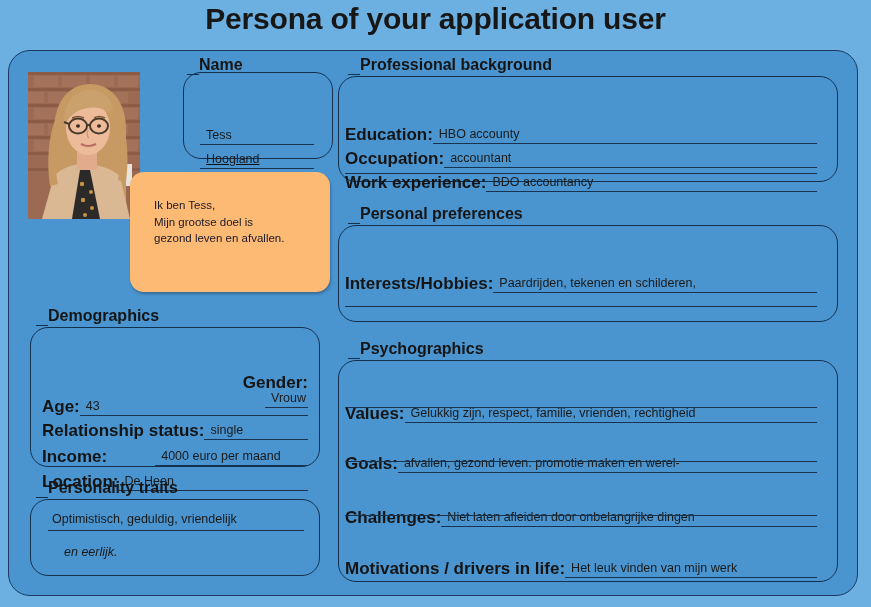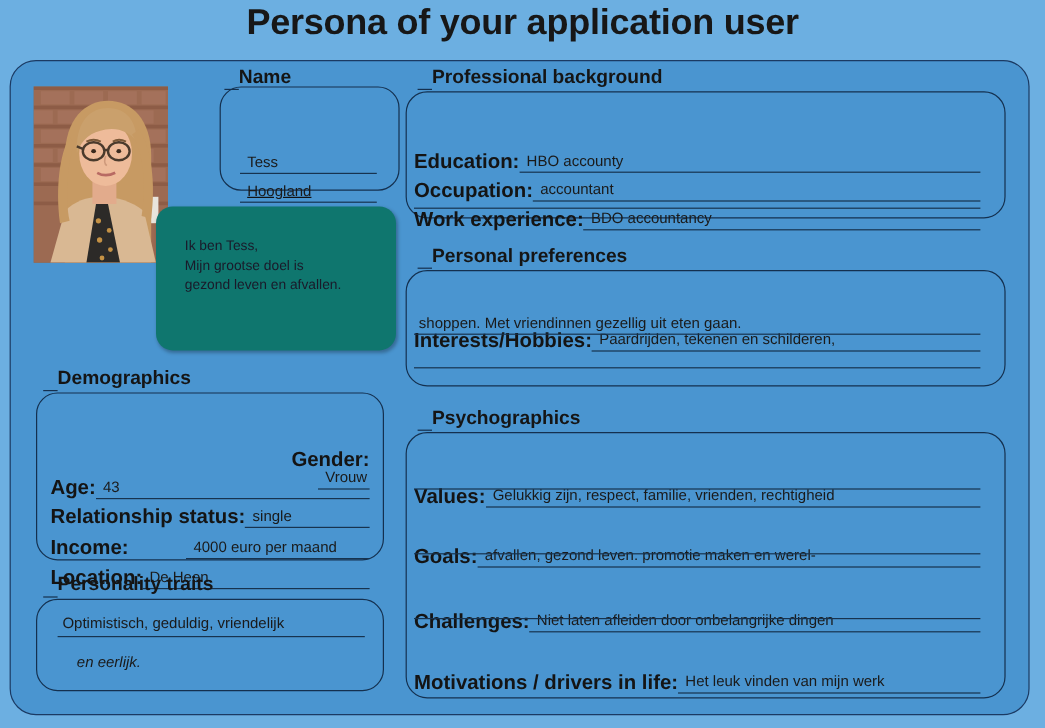--- a/index.html
+++ b/index.html
@@ -76,21 +76,21 @@
   .photo{
     position:absolute;left:28px;top:72px;width:112px;height:147px;
     overflow:hidden;
     background:#8a6a57;
   }
   .photo svg{display:block;}
 
   
   .bubble{
     position:absolute;left:130px;top:172px;width:200px;height:120px;
-    background:#0f766e;
+    background:#fdba74;
     border-radius:14px;
     box-shadow:1px 2px 3px rgba(0,0,0,.28);
   }
   .bubble-text{
     position:absolute;left:24px;top:25px;
     font-size:11.5px;line-height:1.45;color:#1a1a2a;
     white-space:pre-line;
   }
 </style>
 </head>
@@ -218,21 +218,20 @@
   </div>
   <div class="line" style="left:345px;top:160px;width:472px;height:14px;"></div>
 
   <div class="caption" style="left:360px;top:205px;">Personal preferences</div>
   <div class="box" style="left:338px;top:225px;width:500px;height:97px;"></div>
 
   <div class="row" style="left:345px;top:236px;width:472px;">
     <span class="lbl">Interests/Hobbies:</span>
     <span class="val">Paardrijden, tekenen en schilderen,</span>
   </div>
-  <div class="line" style="left:345px;top:263px;width:472px;height:16px;">shoppen. Met vriendinnen gezellig uit eten gaan.</div>
   <div class="line" style="left:345px;top:291px;width:472px;height:16px;"></div>
 
   <div class="caption" style="left:48px;top:307px;">Demographics</div>
   <div class="box" style="left:30px;top:327px;width:290px;height:140px;"></div>
 
   <div class="row" style="left:42px;top:335px;width:266px;flex-direction:column;">
     <span class="lbl">Gender:</span>
     <span class="val">Vrouw</span>
   </div>
   <div class="row" style="left:42px;top:359px;width:266px;">

